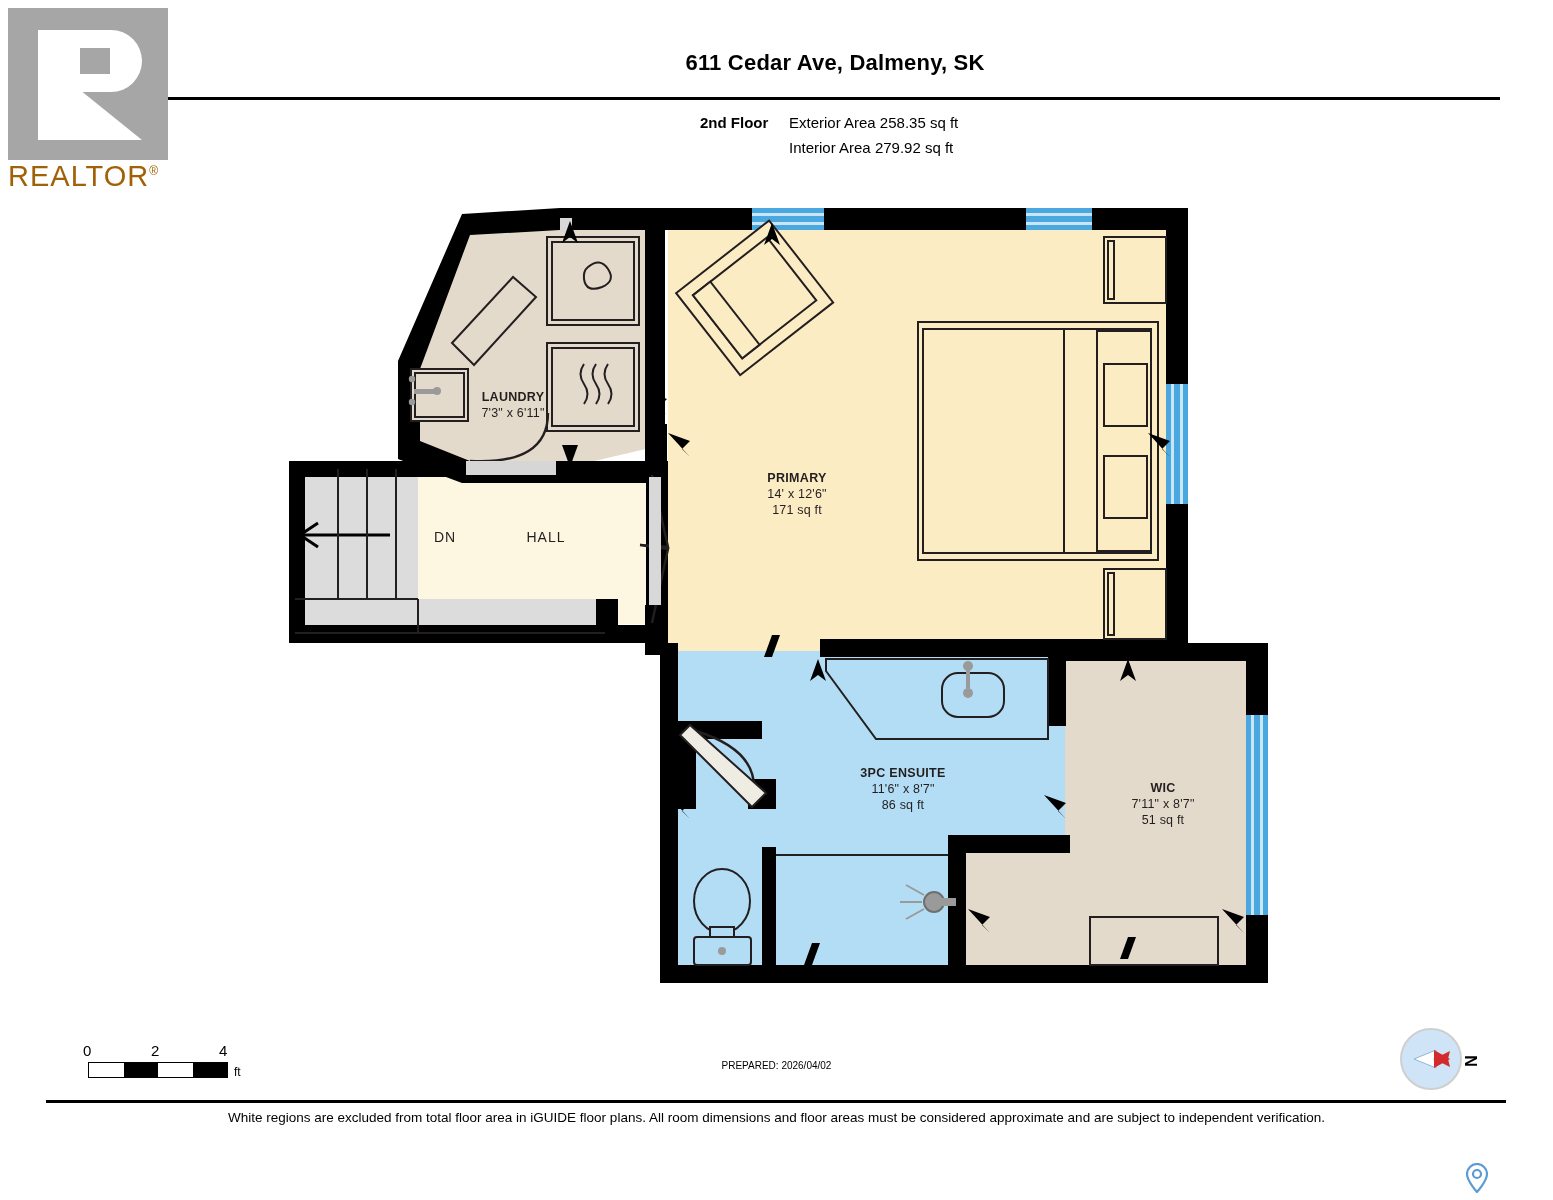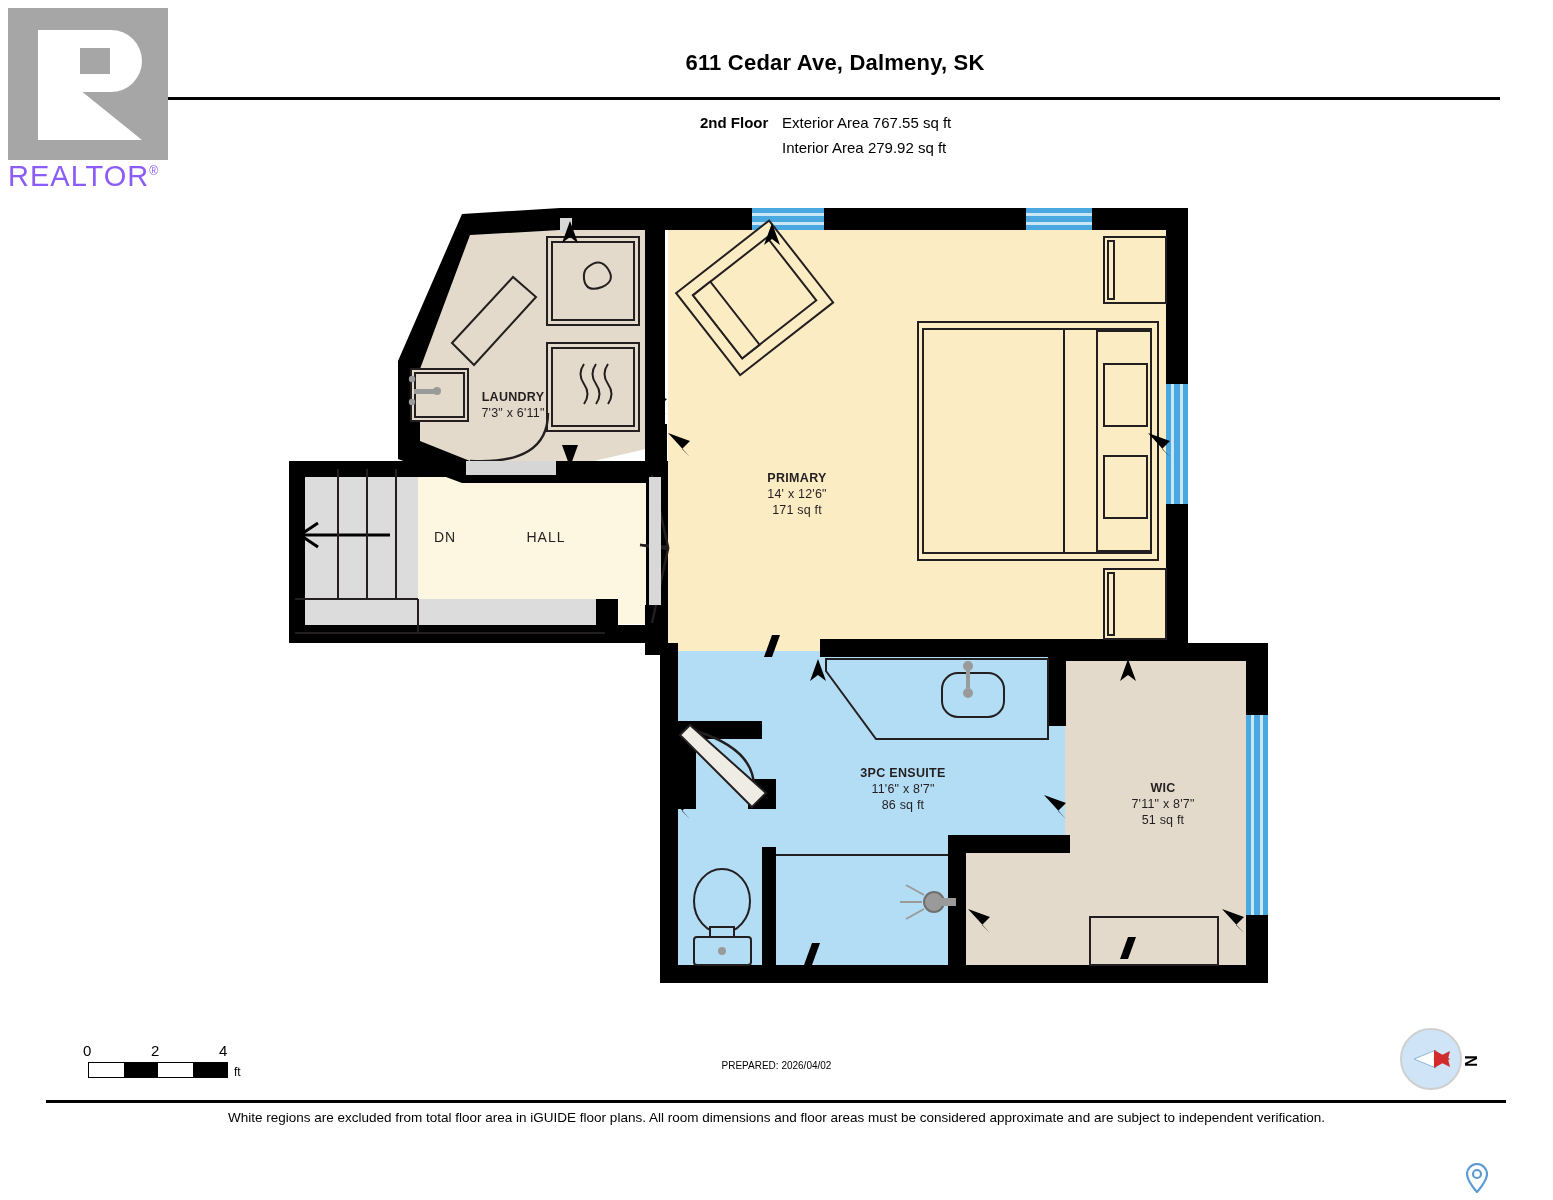--- a/index.html
+++ b/index.html
@@ -8,29 +8,29 @@
 
   
   #realtor-logo{position:absolute;left:8px;top:8px;width:180px;height:190px;}
   .logo-mark{position:absolute;left:0;top:0;width:160px;height:152px;background:#a6a6a6;}
   .logo-bar{position:absolute;left:30px;top:22px;width:42px;height:110px;background:#fff;}
   .logo-bowl{position:absolute;left:72px;top:22px;width:62px;height:62px;background:#fff;
              border-radius:0 31px 31px 0;}
   .logo-bowl-in{position:absolute;left:72px;top:40px;width:30px;height:26px;background:#a6a6a6;}
   .logo-leg{position:absolute;left:72px;top:82px;width:0;height:0;
             border-left:62px solid #fff;border-top:50px solid transparent;}
-  .logo-word{position:absolute;left:0;top:152px;font-size:29px;letter-spacing:1px;color:#8b5cf6;
+  .logo-word{position:absolute;left:0;top:152px;font-size:29px;letter-spacing:1px;color:#a16207;
              font-family:"Liberation Sans",sans-serif;white-space:nowrap;}
   .logo-word sup{font-size:12px;vertical-align:super;}
 
   #title-rule{position:absolute;left:168px;top:97px;width:1332px;height:3px;background:#000;}
   #page-title{position:absolute;left:170px;top:50px;width:1330px;text-align:center;
               font-size:22px;font-weight:bold;letter-spacing:.2px;}
   #floor-meta{position:absolute;left:700px;top:110px;font-size:15px;}
-  #floor-meta .row{display:flex;gap:6px;line-height:25px;}
+  #floor-meta .row{display:flex;gap:13px;line-height:25px;}
   #floor-meta .lbl{font-weight:bold;width:76px;}
   #floor-meta .spacer{width:76px;}
 
   
   #plan{position:absolute;left:0;top:0;width:1553px;height:1010px;margin-top:9px;}
   #plan svg{position:absolute;left:0;top:0;}
 
   .rm-label{font-family:"Liberation Sans",sans-serif;font-size:12.5px;fill:#231f20;
             text-anchor:middle;font-weight:bold;letter-spacing:.3px;}
   .rm-dim{font-family:"Liberation Sans",sans-serif;font-size:12.5px;fill:#231f20;
@@ -74,21 +74,21 @@
     <span>REALTOR</span><sup>®</sup>
   </div>
 </div>
 
 <div id="page-title">611 Cedar Ave, Dalmeny, SK</div>
 <div id="title-rule"></div>
 
 <div id="floor-meta">
   <div class="row">
     <span class="lbl">2nd Floor</span>
-    <span>Exterior Area 767.55 sq ft</span>
+    <span>Exterior Area 258.35 sq ft</span>
   </div>
   <div class="row">
     <span class="spacer"></span>
     <span>Interior Area 279.92 sq ft</span>
   </div>
 </div>
 
 <div id="plan">
 <svg width="1553" height="1010" viewBox="0 0 1553 1010" xmlns="http://www.w3.org/2000/svg">
   <defs>

